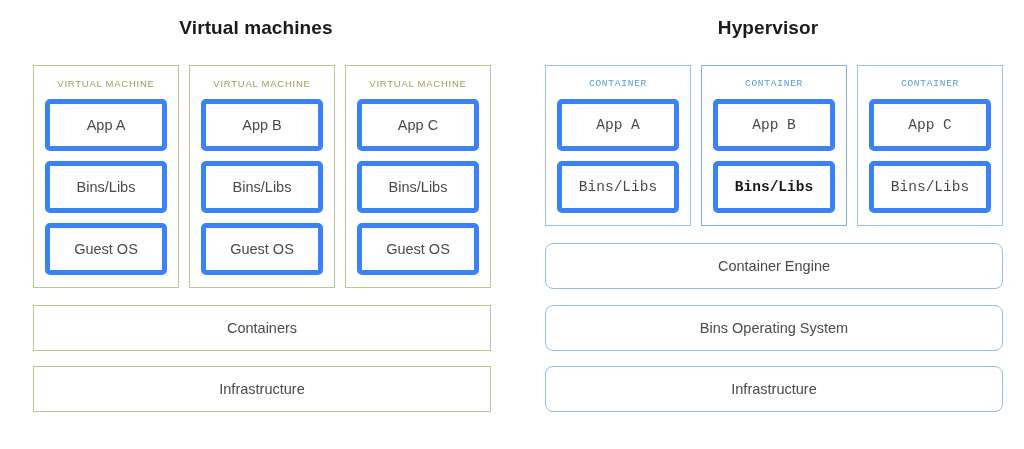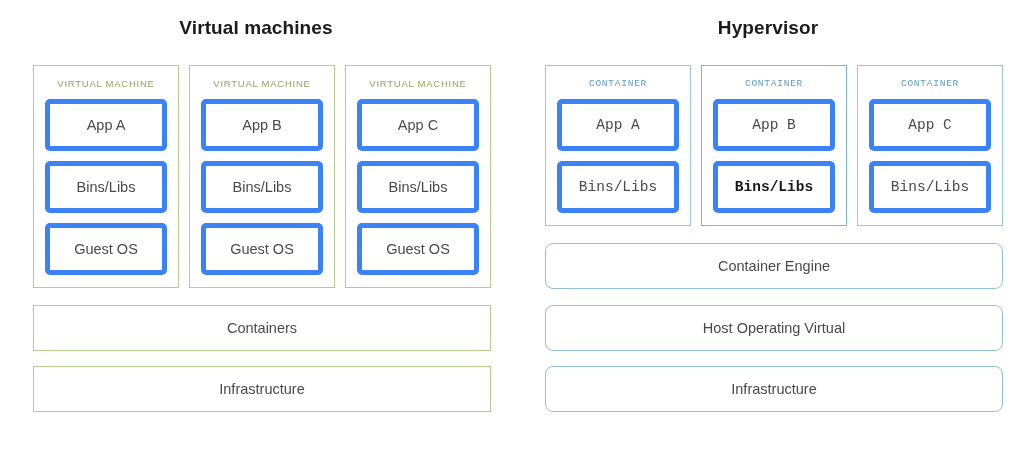--- a/index.html
+++ b/index.html
@@ -170,17 +170,17 @@
 
       <div class="panel blue">
         <div class="panel-label blue">CONTAINER</div>
         <div class="cell">App C</div>
         <div class="cell">Bins/Libs</div>
       </div>
 
     </div>
 
     <div class="bar blue" style="top:243px;">Container Engine</div>
-    <div class="bar blue" style="top:305px;">Host Operating Virtual</div>
+    <div class="bar blue" style="top:305px;">Bins Operating System</div>
     <div class="bar blue" style="top:366px;">Infrastructure</div>
   </div>
 
 </div>
 
 </body></html>

